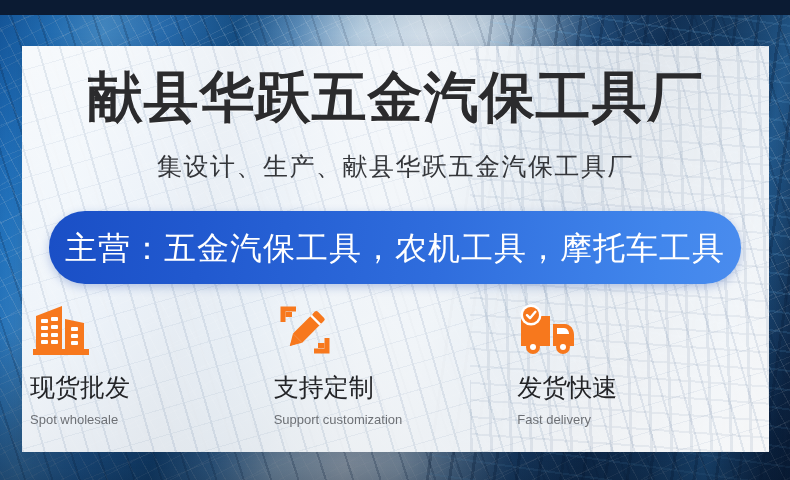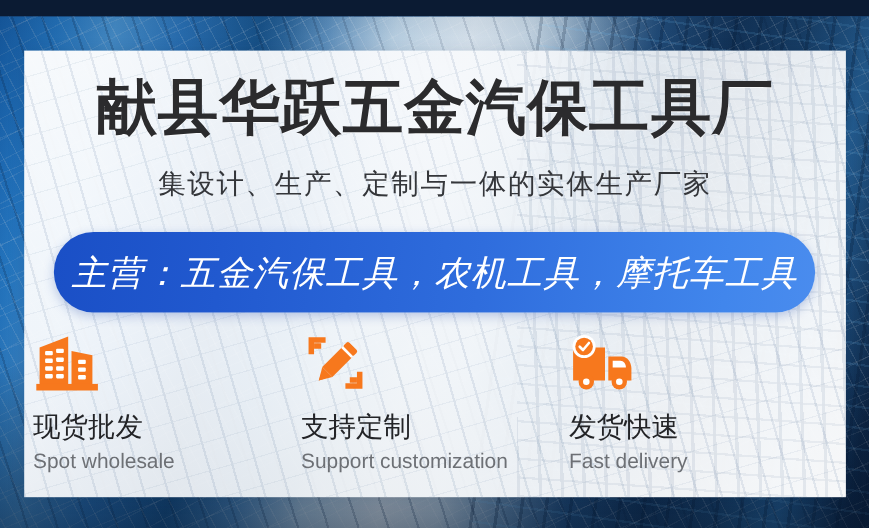--- a/index.html
+++ b/index.html
@@ -155,21 +155,20 @@
     left: 27px;
     top: 165px;
     width: 692px;
     height: 73px;
     border-radius: 36px;
     background: linear-gradient(96deg, #1a4fc6 0%, #2159cf 22%, #2f6ddd 56%, #4186ec 88%, #4a8cee 100%);
     box-shadow: 0 3px 10px rgba(24,70,170,0.28);
     display: flex;
     align-items: center;
     justify-content: center;
-    font-style: italic;
   }
   .pill-text {
     font-family: "DejaVu Sans", "Liberation Sans", sans-serif;
     font-size: 32px;
     line-height: 40px;
     font-weight: 500;
     letter-spacing: 1px;
     color: #ffffff;
     white-space: nowrap;
   }
@@ -201,21 +200,21 @@
     font-family: "DejaVu Sans", "Liberation Sans", sans-serif;
     font-size: 25px;
     line-height: 30px;
     font-weight: 500;
     color: #232427;
     white-space: nowrap;
   }
   .feature-en {
     margin-top: 9px;
     font-family: "Liberation Sans", "DejaVu Sans", sans-serif;
-    font-size: 19px;
+    font-size: 13px;
     line-height: 16px;
     font-weight: 400;
     color: #6d7075;
     white-space: nowrap;
   }
 </style>
 </head>
 <body>
 
 <div class="banner">
@@ -230,21 +229,21 @@
   </div>
 
   <div class="panel">
     <div class="panel-ghost"></div>
     <div class="panel-ghost2"></div>
 
     <div class="panel-inner">
 
       <div class="title">献县华跃五金汽保工具厂</div>
 
-      <div class="subtitle">集设计、生产、定制与一体的实体生产厂家</div>
+      <div class="subtitle">集设计、生产、献县华跃五金汽保工具厂</div>
 
       <div class="pill">
         <span class="pill-text">主营：五金汽保工具，农机工具，摩托车工具</span>
       </div>
 
       <div class="features">
 
         <div class="feature">
           <div class="feature-icon">
             <svg width="58" height="56" viewBox="0 0 58 56" aria-hidden="true">

